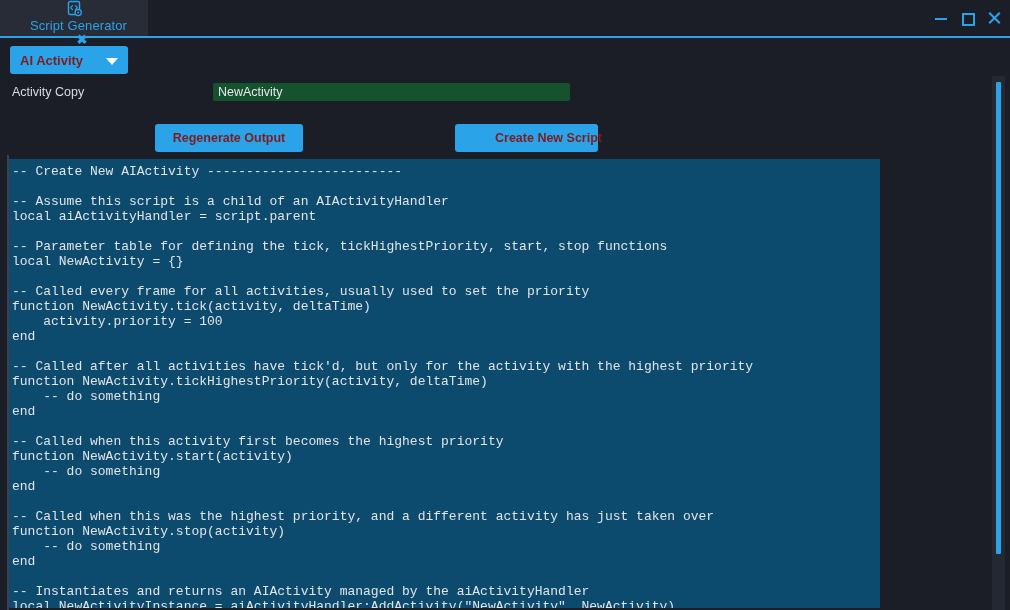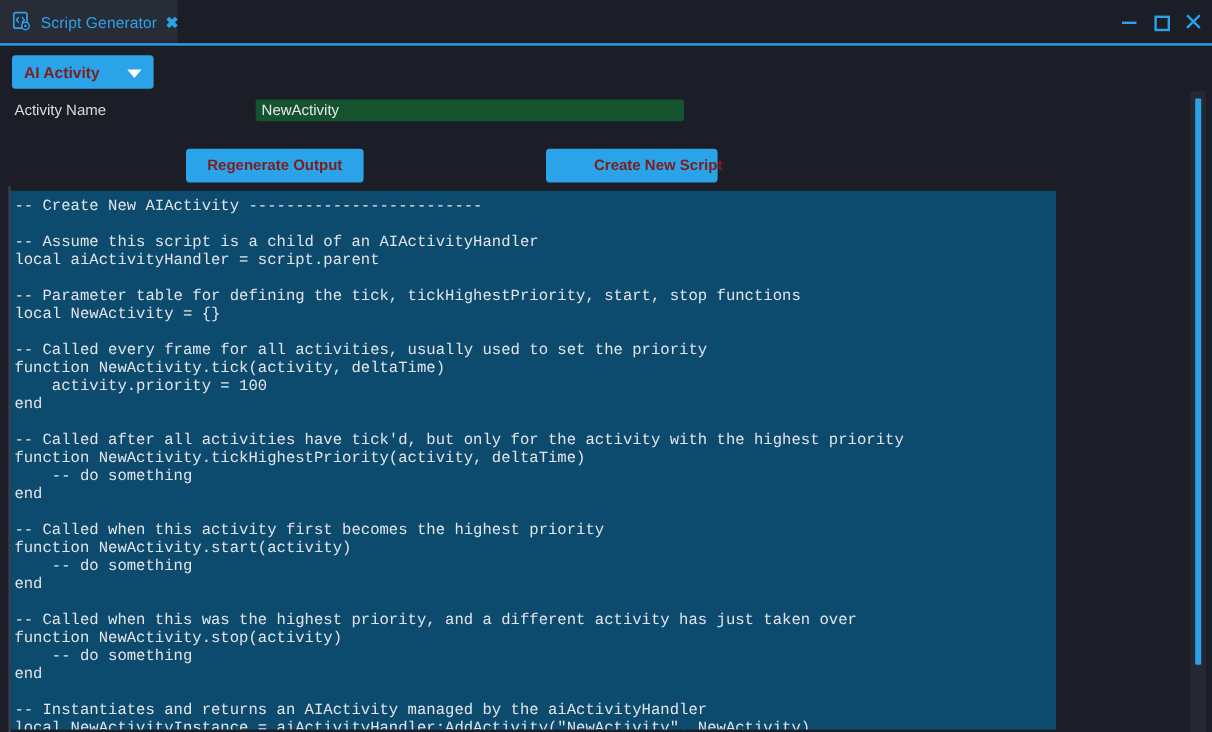--- a/index.html
+++ b/index.html
@@ -34,20 +34,21 @@
   .tab {
     position: absolute;
     left: 0; top: 0;
     height: 36px;
     width: 148px;
     background: #282c36;
     display: flex;
     align-items: center;
     padding-left: 9px;
     box-sizing: border-box;
+    flex-direction: column;
   }
   .tab-icon {
     width: 18px;
     height: 18px;
     position: relative;
     flex: 0 0 auto;
     margin-right: 7px;
   }
   .tab-label {
     font-size: 13px;
@@ -254,21 +255,21 @@
     <span class="wc wc-close"></span>
   </div>
 </div>
 <div class="titlebar-underline"></div>
 
 <div class="dropdown">
   <span class="dropdown-label">AI Activity</span>
   <span class="dropdown-arrow"></span>
 </div>
 
-<div class="field-label label-activity-name">Activity Name</div>
+<div class="field-label label-activity-name">Activity Copy</div>
 <input class="text-input" type="text" value="NewActivity" style="">
 
 <div class="field-label label-output">Output</div>
 
 <button class="btn btn-regenerate">Regenerate Output</button>
 <button class="btn btn-copy">Copy to Clipboard</button>
 <button class="btn btn-create">Create New Script</button>
 
 <div class="code-wrap">
   <div class="code-gutter"></div>

